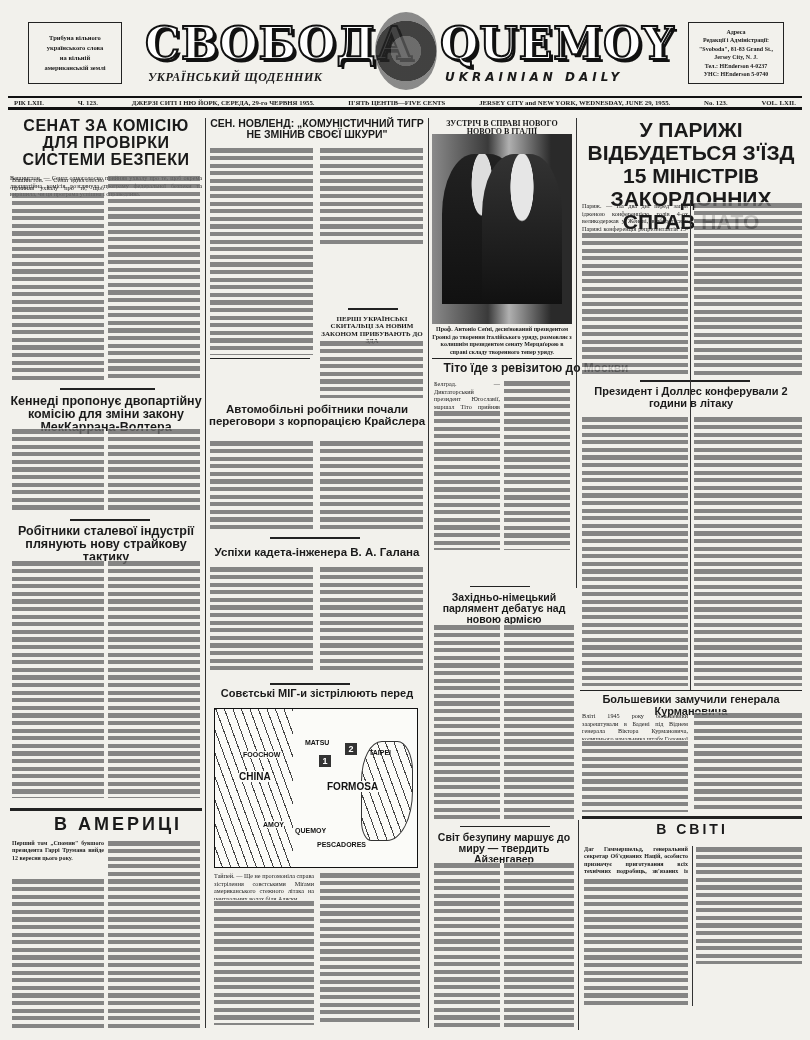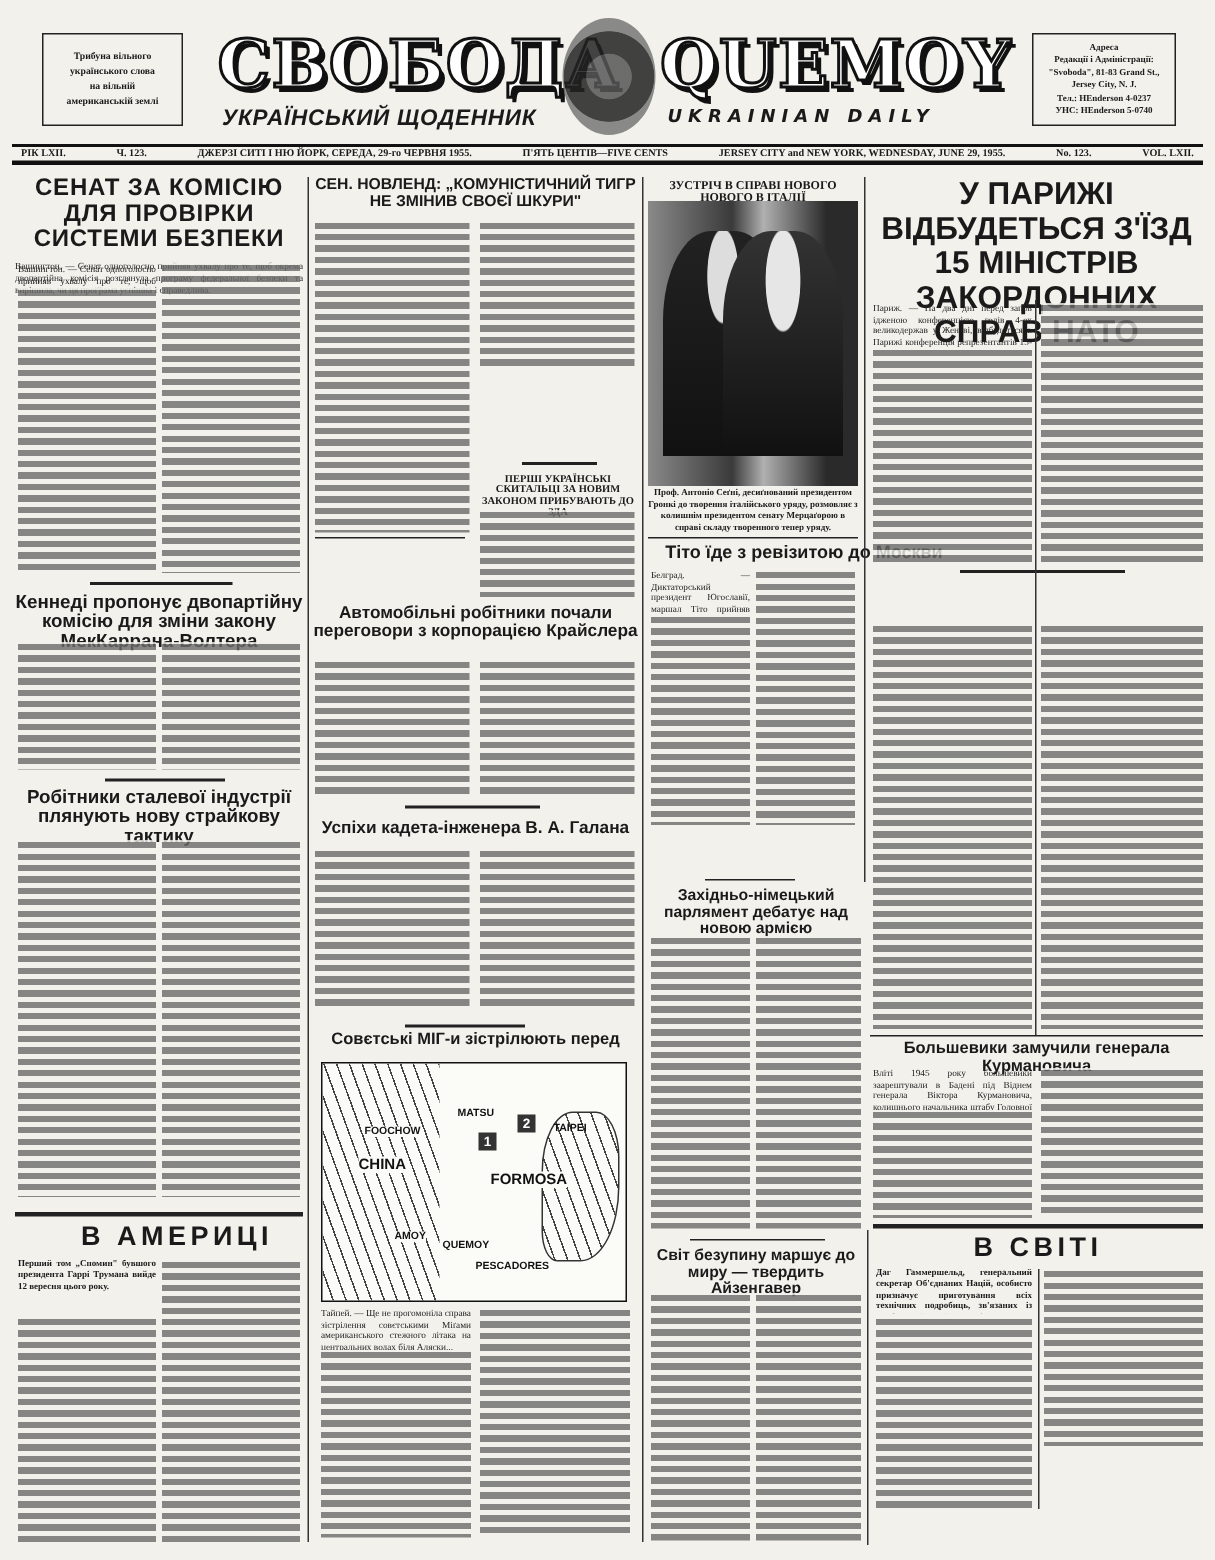--- a/index.html
+++ b/index.html
@@ -4,21 +4,21 @@
 <style>
   * { box-sizing: border-box; margin: 0; padding: 0; }
   body { width: 810px; height: 1040px; background: #f2f1ec; color: #1a1a1a; font-family: "Liberation Serif", serif; overflow: hidden; position: relative; }
   .page { position: absolute; inset: 0; padding: 16px 8px; }
   .masthead { position: absolute; left: 0; right: 0; top: 0; height: 100px; }
   .box { position: absolute; border: 1.5px solid #222; font-family: "Liberation Serif", serif; font-weight: bold; text-align: center; display: flex; flex-direction: column; justify-content: center; }
   .box-left { left: 28px; top: 22px; width: 94px; height: 62px; font-size: 6.5px; line-height: 10px; padding: 4px; }
   .box-right { left: 688px; top: 22px; width: 96px; height: 62px; font-size: 6px; line-height: 8.5px; padding: 3px; }
   .logo-cyr { position: absolute; left: 145px; top: 18px; font-family: "DejaVu Serif", serif; font-size: 44px; font-weight: bold; letter-spacing: 1px; color: #fff; -webkit-text-stroke: 2px #111; text-shadow: 3px 3px 0 #111; }
   .logo-lat { position: absolute; left: 440px; top: 18px; font-family: "DejaVu Serif", serif; font-size: 44px; font-weight: bold; letter-spacing: 1px; color: #fff; -webkit-text-stroke: 2px #111; text-shadow: 3px 3px 0 #111; }
-  .sub-cyr { position: absolute; left: 148px; top: 70px; font-family: Liberation Sans, sans-serif; font-style: italic; font-weight: bold; font-size: 15px; letter-spacing: 0.5px; }
+  .sub-cyr { position: absolute; left: 148px; top: 70px; font-family: Liberation Serif, serif; font-style: italic; font-weight: bold; font-size: 12px; letter-spacing: 0.5px; }
   .sub-lat { position: absolute; left: 445px; top: 70px; font-family: "DejaVu Sans", sans-serif; font-style: italic; font-weight: bold; font-size: 12px; letter-spacing: 4px; }
   .emblem { position: absolute; left: 375px; top: 12px; width: 62px; height: 78px; border-radius: 50%; background: radial-gradient(circle at 50% 50%, #555 0 30%, #222 31% 60%, #777 61% 100%); opacity: 0.85; }
   .dateline { position: absolute; left: 8px; right: 8px; top: 96px; height: 14px; border-top: 2px solid #111; border-bottom: 3px solid #111; display: flex; justify-content: space-between; align-items: center; font-size: 6.8px; font-weight: bold; padding: 0 6px; white-space: nowrap; }
   .col { position: absolute; }
   .vrule { position: absolute; width: 1px; background: #333; }
   .hrule { position: absolute; height: 2px; background: #222; }
   .hl { font-family: "Liberation Sans", sans-serif; font-weight: bold; text-align: center; line-height: 1.05; }
   .hl-xl { font-size: 16px; letter-spacing: 0.5px; font-family: "Liberation Sans Narrow", "Liberation Sans", sans-serif; }
   .hl-m { font-size: 12.5px; }
   .hl-s { font-size: 8px; }
@@ -173,20 +173,23 @@
   <div class="vrule" style="left:576px; top:118px; height:470px;"></div>
 
   <div class="col" style="left:580px; top:118px; width:222px;">
     <div class="hl" style="font-size:21px; line-height:1.1;">У ПАРИЖІ ВІДБУДЕТЬСЯ З'ЇЗД 15 МІНІСТРІВ ЗАКОРДОННИХ СПРАВ НАТО</div>
   </div>
   <div class="txt" style="position:absolute; left:582px; top:202px; width:106px; height:30px; overflow:hidden;">Париж. — На два дні перед запов ідженою конференцією голів 4-ох великодержав у Женеві, відбудеться в Парижі конференція репрезентантів 15-ти держав, згуртованих в організації Північно-Атлантійського Пакту...</div>
   <div class="filler" style="position:absolute; left:582px; top:232px; width:106px; height:144px;"></div>
   <div class="filler" style="position:absolute; left:694px; top:202px; width:108px; height:174px;"></div>
   <div class="hrule" style="left:640px; top:380px; width:110px;"></div>
 
+  <div class="col" style="left:580px; top:386px; width:222px;">
+    <div class="hl" style="font-size:11px;">Президент і Доллес конферували 2 години в літаку</div>
+  </div>
   <div class="filler" style="position:absolute; left:582px; top:416px; width:106px; height:270px;"></div>
   <div class="filler" style="position:absolute; left:694px; top:416px; width:108px; height:270px;"></div>
   <div class="vrule" style="left:690px; top:200px; height:490px;"></div>
 
   <div class="hrule" style="left:470px; top:586px; width:60px; height:1px;"></div>
   <div class="col" style="left:432px; top:592px; width:144px;">
     <div class="hl" style="font-size:10.5px;text-align:center;">Західньо-німецький парлямент дебатує над новою армією</div>
   </div>
   <div class="filler" style="position:absolute; left:434px; top:624px; width:66px; height:195px;"></div>
   <div class="filler" style="position:absolute; left:504px; top:624px; width:70px; height:195px;"></div>
@@ -202,20 +205,20 @@
   <div class="hrule" style="left:460px; top:826px; width:90px; height:1px;"></div>
   <div class="col" style="left:432px; top:832px; width:144px;">
     <div class="hl" style="font-size:10.5px;">Світ безупину маршує до миру — твердить Айзенгавер</div>
   </div>
   <div class="filler" style="position:absolute; left:434px; top:862px; width:66px; height:165px;"></div>
   <div class="filler" style="position:absolute; left:504px; top:862px; width:70px; height:165px;"></div>
   <div class="vrule" style="left:578px; top:820px; height:210px;"></div>
 
   <div class="hrule" style="left:582px; top:816px; width:220px; height:3px;"></div>
   <div class="col" style="left:582px; top:822px; width:220px;">
-    <div class="hl" style="font-size:18px; letter-spacing:3px;">В СВІТІ</div>
+    <div class="hl" style="font-size:14px; letter-spacing:3px;">В СВІТІ</div>
   </div>
   <div class="bullet-txt" style="position:absolute; left:584px; top:846px; width:104px; height:30px; overflow:hidden;">Даг Гаммершельд, генеральний секретар Об'єднаних Націй, особисто призначує приготування всіх технічних подробиць, зв'язаних із конференцією „сітової забавою"...</div>
   <div class="filler" style="position:absolute; left:584px; top:878px; width:104px; height:130px;"></div>
   <div class="filler" style="position:absolute; left:696px; top:846px; width:106px; height:118px;"></div>
   <div class="vrule" style="left:692px; top:846px; height:160px;"></div>
 
 </div>
 
 </body></html>

